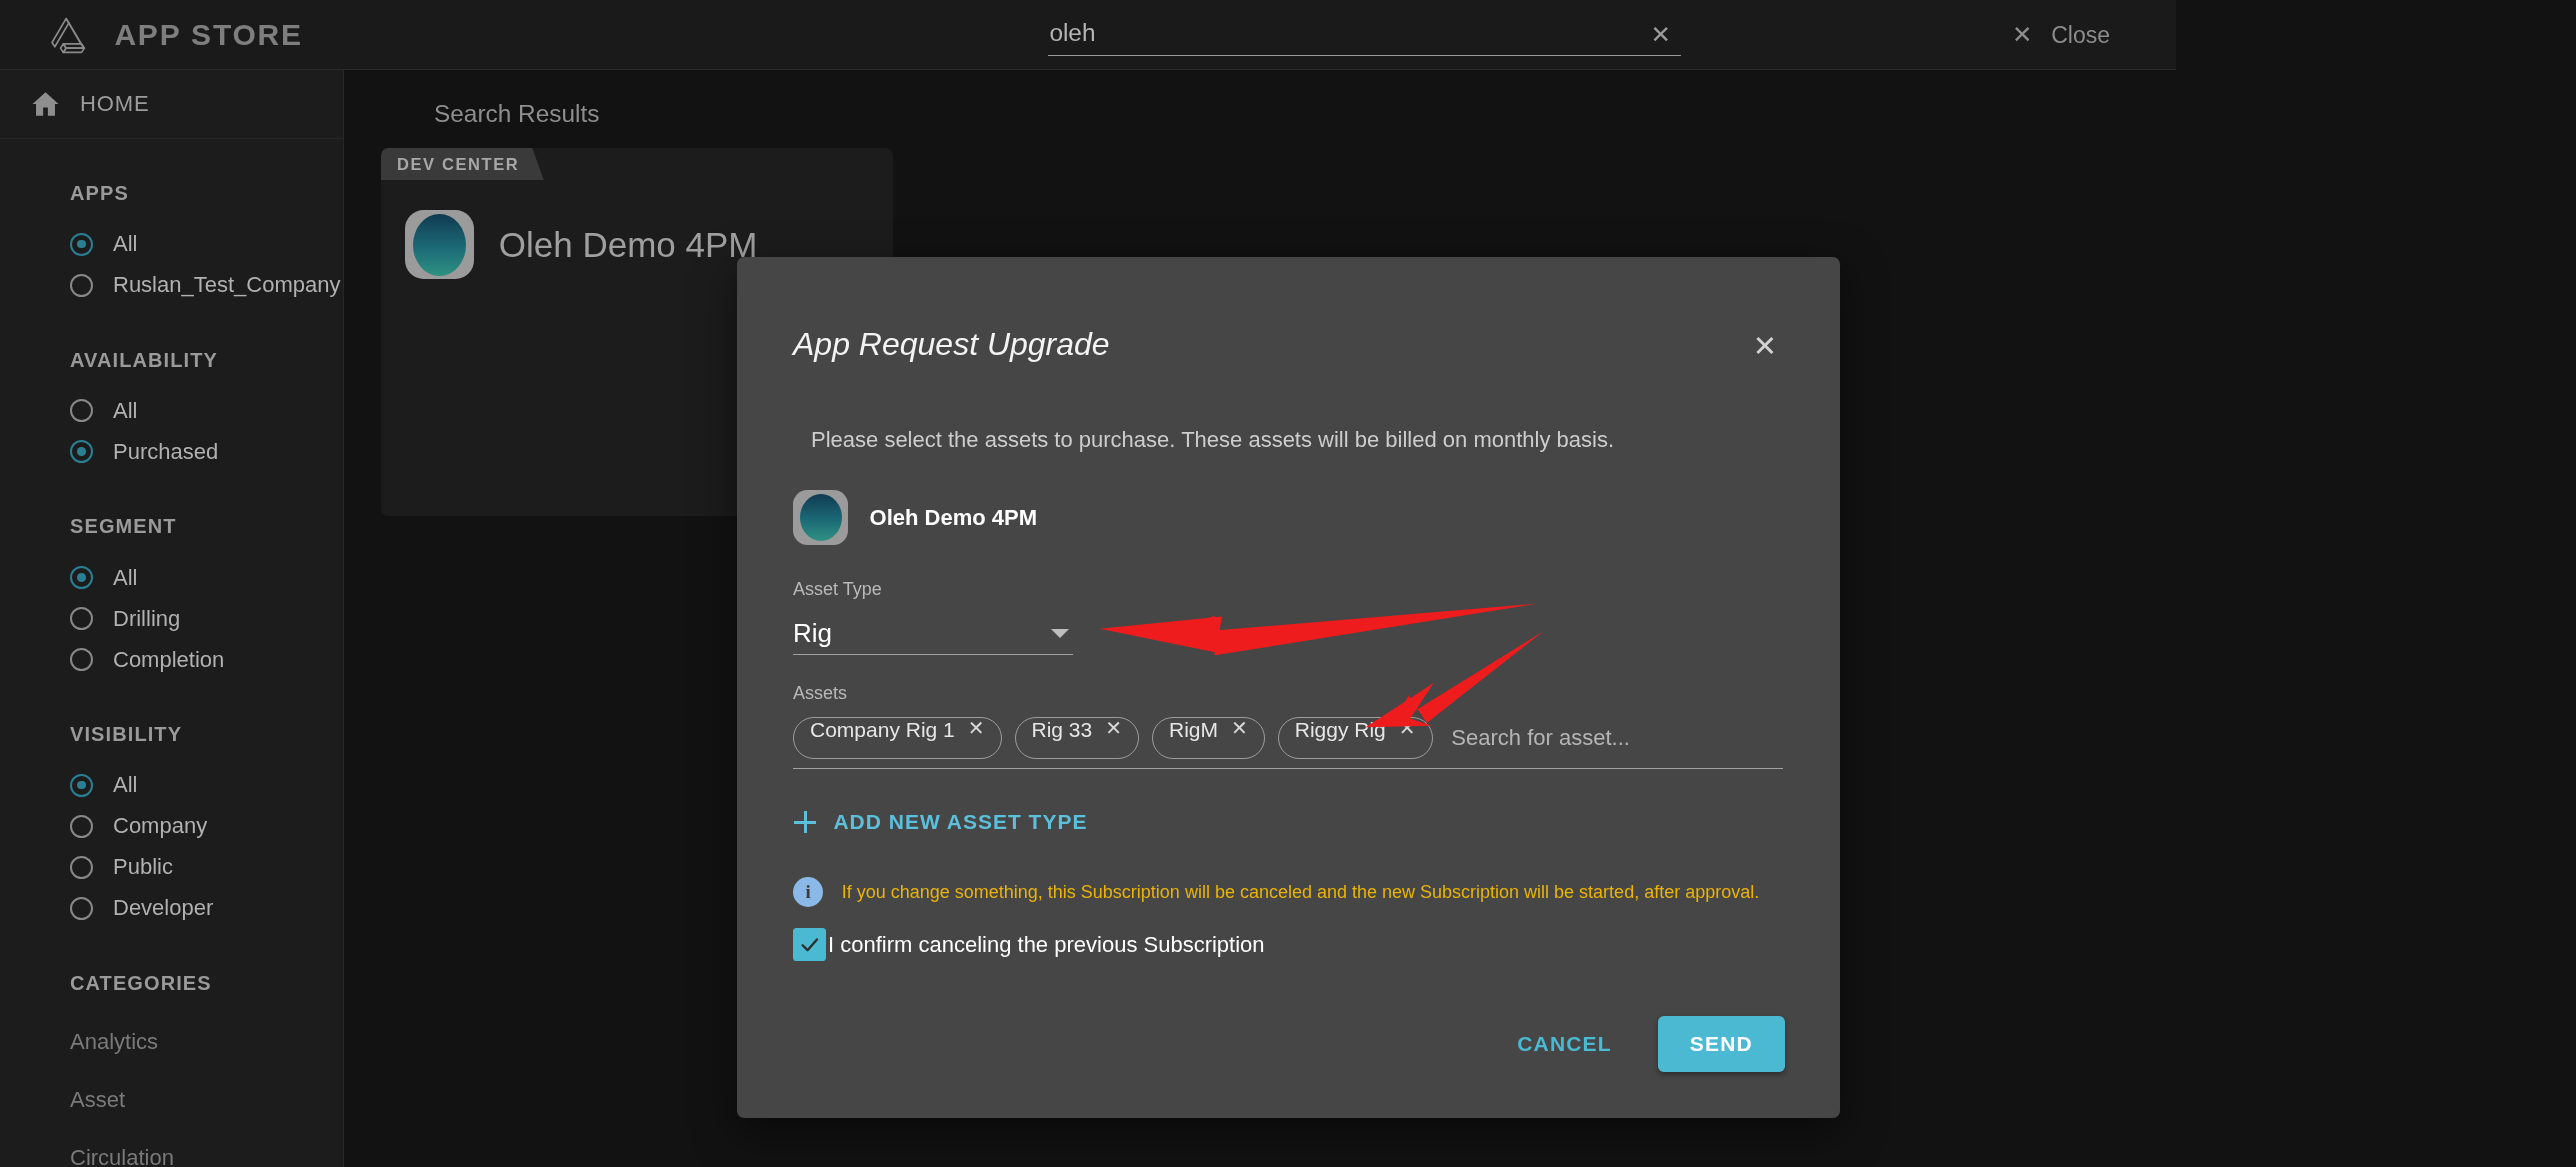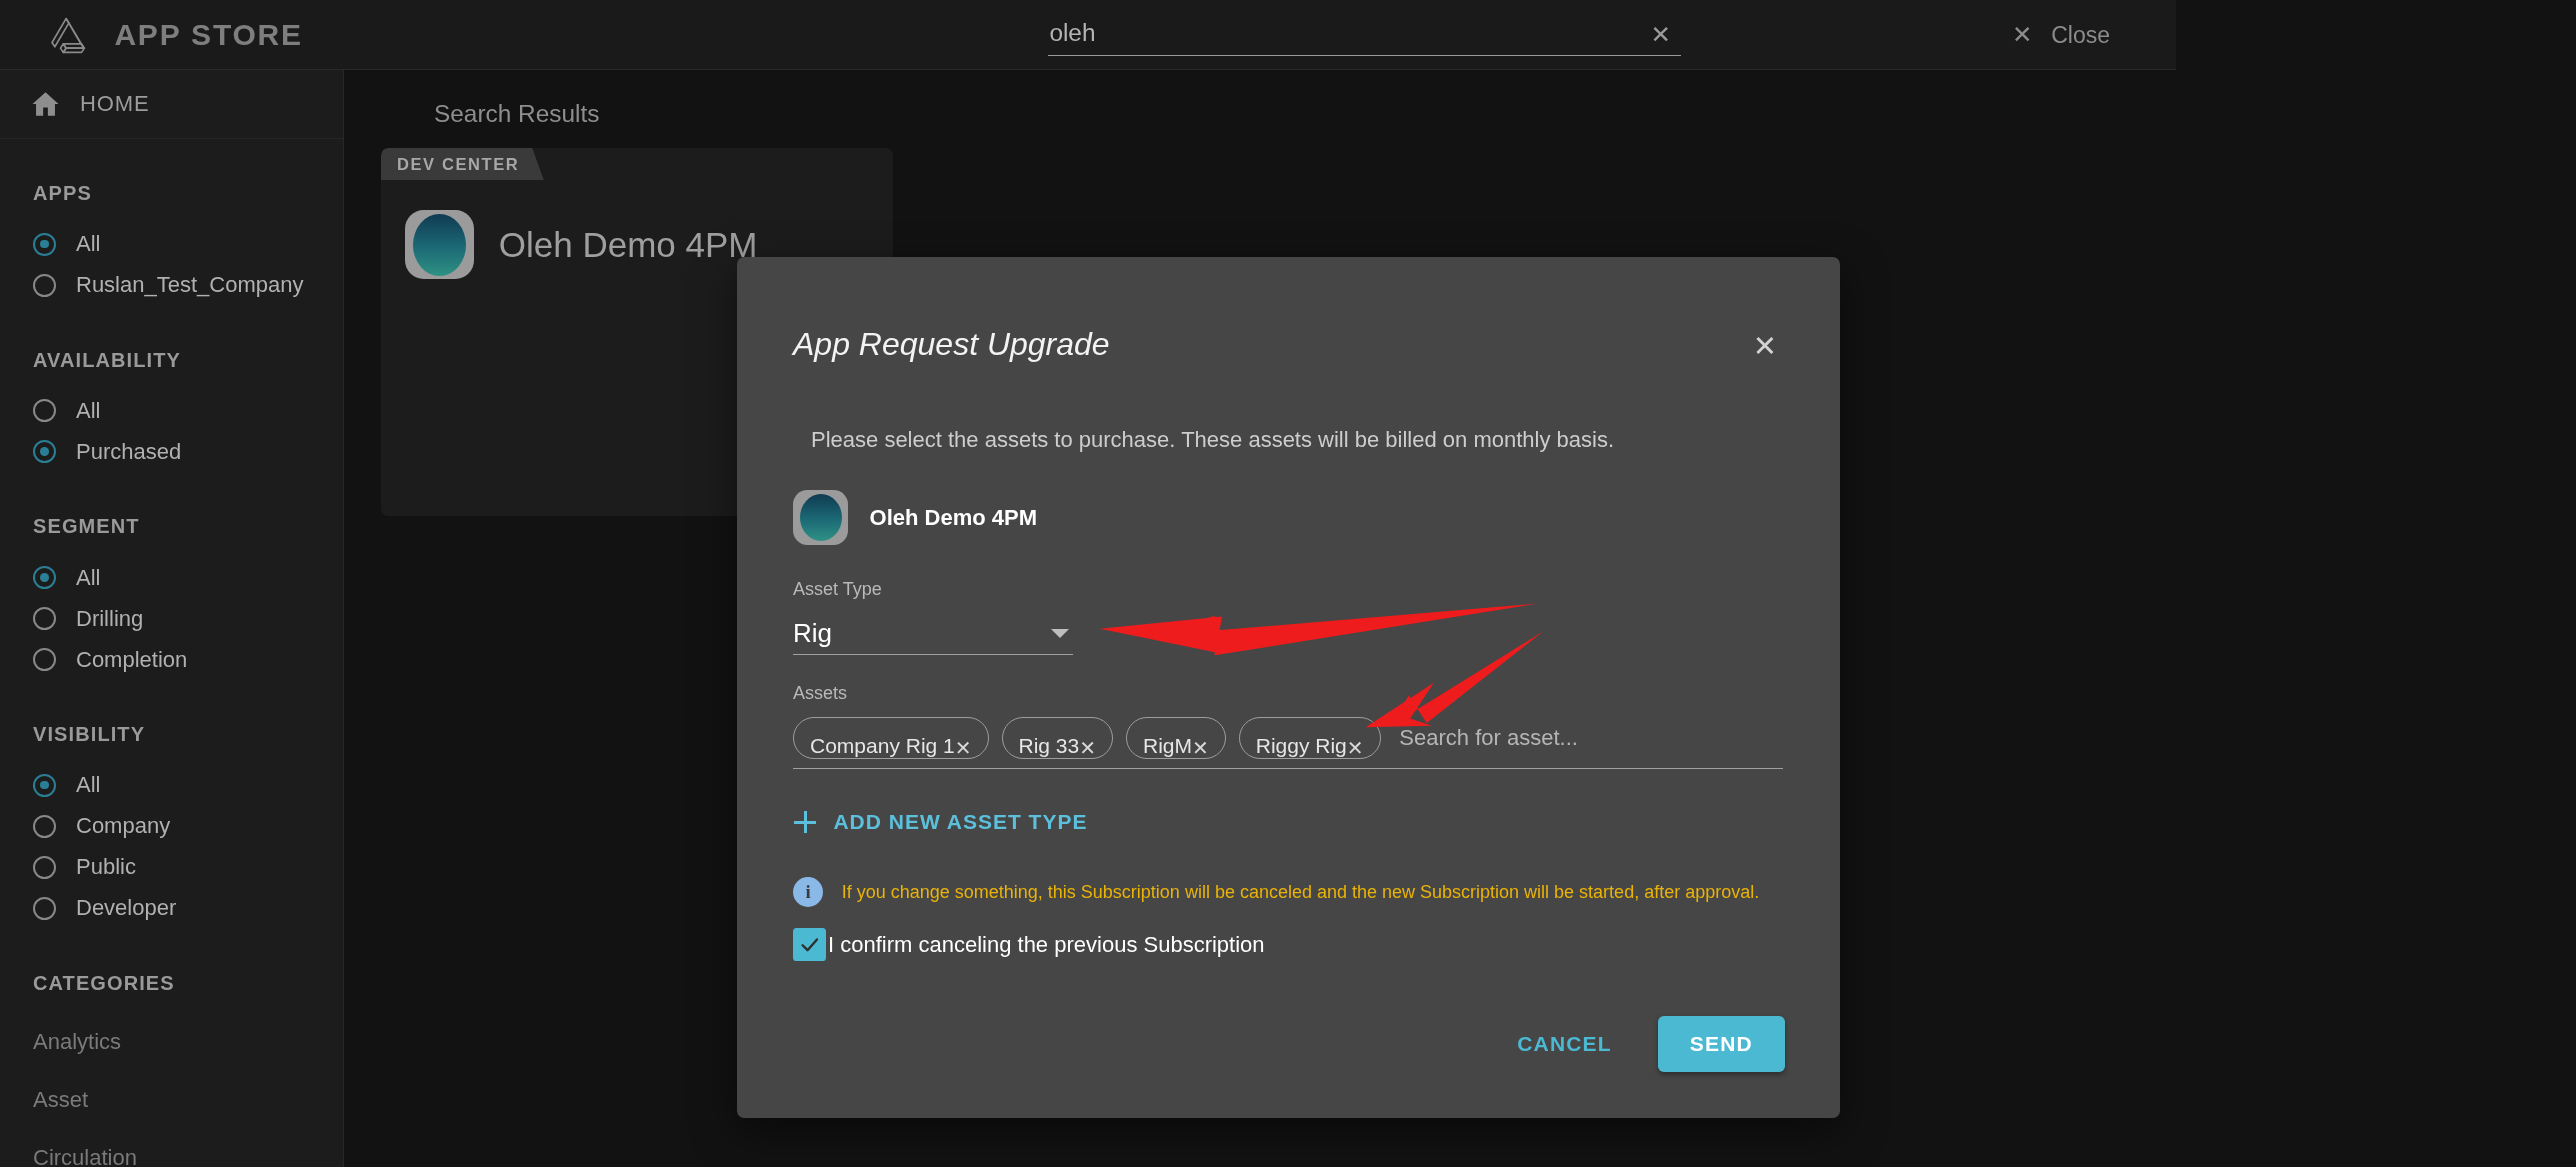--- a/index.html
+++ b/index.html
@@ -101,21 +101,21 @@
     display: flex; align-items: center; gap: 20px;
     padding-left: 31px;
     border-bottom: 0.7px solid #262626;
     cursor: pointer;
   }
   .home-icon { width: 29px; height: 26px; display:block; }
   .home-label {
     color: #9c9c9c; font-size: 22px; letter-spacing: 0.9px;
   }
 
-  .group { padding: 0 0 0 33px; }
+  .group { padding: 0 0 0 70px; }
   .group-title {
     color: #9a9a9a;
     font-size: 20px;
     font-weight: 700;
     letter-spacing: 1.1px;
     margin-top: 43px;
     margin-bottom: 18.7px;
   }
   .radio-row {
     display: flex; align-items: center; gap: 20px;
@@ -266,21 +266,21 @@
     min-height: 52px;
     border-bottom: 1.4px solid #a0a0a0;
     display: flex; align-items: center; gap: 13px;
     padding-bottom: 8.6px;
   }
   .chip {
     height: 42px;
     border: 1.4px solid #9d9d9d;
     border-radius: 21.6px;
     padding: 0 16px;
-    display: flex; align-items: flex-end; 
+    display: flex; align-items: flex-start; gap: 13px;
     color: #e6e6e6;
     font-size: 21px;
     cursor: pointer;
     flex: 0 0 auto;
   }
   .chip-x { color: #d8d8d8; font-size: 20px; line-height: 1; }
   .asset-search {
     flex: 1 1 auto;
     background: transparent; border: none; outline: none;
     color: #c2c2c2;

